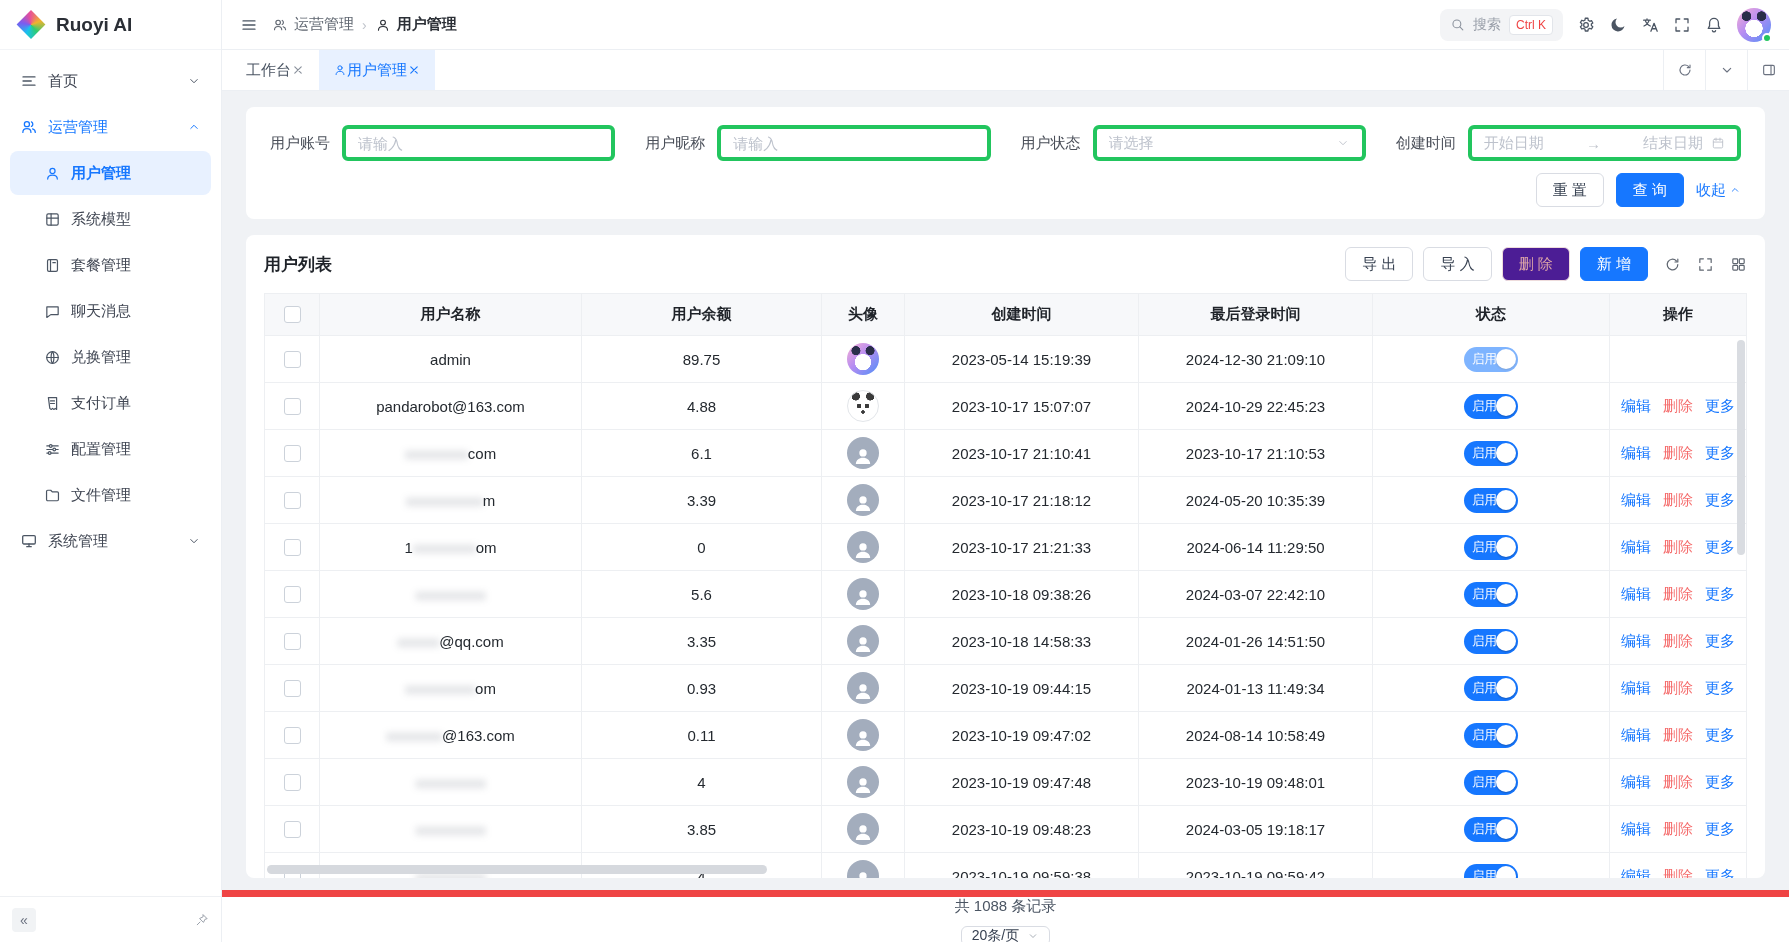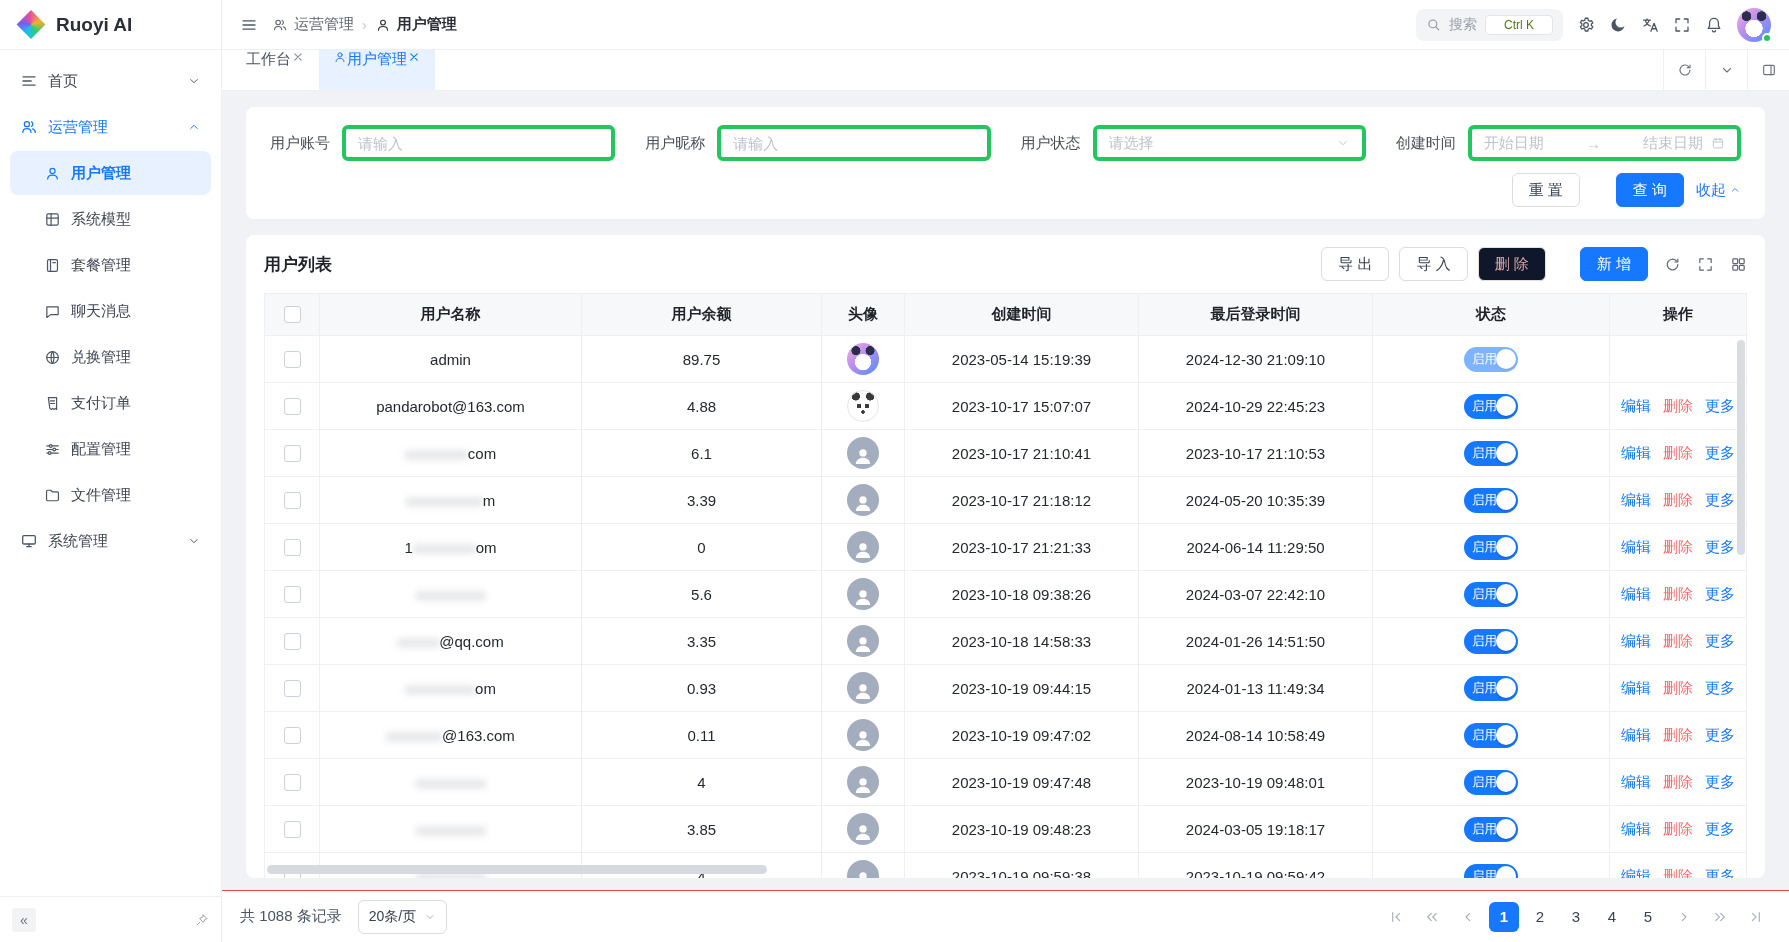--- a/index.html
+++ b/index.html
@@ -43,34 +43,34 @@
   .breadcrumb { display:flex; align-items:center; gap:8px; }
   .crumb { display:flex; align-items:center; gap:6px; color:#5f6670; }
   .crumb .ic { width:16px; height:16px; color:#5f6670; }
   .crumb.current { color:#2b2f36; font-weight:600; }
   .crumb.current .ic { color:#2b2f36; }
   .crumb-sep { color:#c0c4cc; font-size:14px; }
   .topbar-spacer { flex:1; }
   .searchbox { height:32px; display:flex; align-items:center; gap:8px; background:#f3f4f6; border-radius:8px; padding:0 10px; cursor:pointer; }
   .searchbox .ic { width:15px; height:15px; color:#8a919c; }
   .search-label { color:#9aa0aa; font-size:14px; }
-  .kbd { background:#fff; border:1px solid #e2e5ea; border-radius:4px; font-size:12px; color:#4d7c0f; padding:2px 18px; }
+  .kbd { background:#fff; border:1px solid #e2e5ea; border-radius:4px; font-size:12px; color:#ef4444; padding:2px 6px; }
   .top-ic { color:#4b5563; cursor:pointer; }
   .top-avatar { position:relative; width:34px; height:34px; border-radius:50%; cursor:pointer;
     background:
       radial-gradient(circle at 28% 24%, #2a2e4a 13%, transparent 14%),
       radial-gradient(circle at 72% 24%, #2a2e4a 13%, transparent 14%),
       radial-gradient(circle at 50% 60%, #ffffff 32%, transparent 33%),
       linear-gradient(135deg,#f7b0d3 0%,#b78df2 45%,#4f8ef7 100%); }
   .status-dot { position:absolute; right:-1px; bottom:-1px; width:10px; height:10px; border-radius:50%; background:#22c55e; border:2px solid #fff; }
 
   
   .tabbar { height:41px; background:#fff; border-bottom:1px solid #eceff3; display:flex; align-items:stretch; }
   .tabs { display:flex; align-items:stretch; padding-left:10px; }
-  .tab { display:flex; align-items:flex-start; padding:0 14px; color:#4b5563; cursor:pointer; font-size:15px; }
+  .tab { display:flex; align-items:center; padding:0 14px; color:#4b5563; cursor:pointer; font-size:15px; }
   .tab .ic { width:14px; height:14px; color:#8a919c; }
   .tab.active { background:#e8f1ff; color:#1677ff; }
   .tab.active .ic { color:#1677ff; }
   .tab-close { font-size:13px; display:inline-flex; width:13px; height:13px; color:inherit; }
   .tabbar-tools { margin-left:auto; display:flex; }
   .tabbar-tool { width:42px; display:flex; align-items:center; justify-content:center; border-left:1px solid #eceff3; color:#6b7280; cursor:pointer; }
   .tabbar-tool .ic { width:16px; height:16px; }
 
   
   .content { flex:1; padding:16px 24px 12px; display:flex; flex-direction:column; gap:16px; overflow:hidden; }
@@ -83,22 +83,22 @@
   .filter-item label { color:#4a4f59; white-space:nowrap; }
   .control { flex:1; height:36px; border:4px solid #22c55e; border-radius:6px; background:#fff; display:flex; align-items:center; padding:0 12px; gap:8px; min-width:0; }
   input.control { display:block; font:inherit; color:#333; outline:none; }
   input.control::placeholder { color:#bdc2cc; }
   .control .ph { color:#bdc2cc; flex:1; white-space:nowrap; overflow:hidden; }
   .control .ic { color:#c0c4cc; }
   .daterange .ph { flex:0 1 auto; }
   .daterange .arrow { color:#c0c4cc; flex:1; text-align:center; }
   .filter-actions { display:flex; justify-content:flex-end; align-items:center; gap:12px; margin-top:12px; }
   .btn { height:34px; padding:0 16px; border:1px solid #d9dce3; border-radius:6px; background:#fff; color:#374151; font:inherit; cursor:pointer; white-space:nowrap; }
-  .btn.primary { background:#1677ff; border-color:#1677ff; color:#fff;margin-left:24px; }
-  .btn.danger-disabled { color:#dfa8a8; border-color:#eedcdc; background:#0f172a; cursor:not-allowed; }
+  .btn.primary { background:#1677ff; border-color:#1677ff; color:#fff; }
+  .btn.danger-disabled { color:#dfa8a8; border-color:#eedcdc; background:#4c1d95; cursor:not-allowed; }
   .link-collapse { display:inline-flex; align-items:center; gap:3px; color:#1677ff; cursor:pointer; }
   .link-collapse .ic { color:#1677ff; }
 
   
   .table-card { flex:1; overflow:hidden; display:flex; flex-direction:column; padding:0 18px; }
   .table-toolbar { padding:12px 0; display:flex; align-items:center; }
   .table-toolbar h3 { font-size:17px; color:#1f2329; font-weight:700; }
   .toolbar-actions { margin-left:auto; display:flex; align-items:center; gap:10px; }
   .tool-ic { color:#5f6670; display:inline-flex; width:17px; height:17px; margin-left:6px; cursor:pointer; }
 
@@ -132,21 +132,21 @@
   .sw-knob { position:absolute; right:2.5px; top:2.5px; width:20px; height:20px; background:#fff; border-radius:50%; box-shadow:0 1px 2px rgba(0,0,0,.25); }
   .switch.muted { opacity:.55; }
   .col-ops { gap:12px; }
   .op { cursor:pointer; white-space:nowrap; text-decoration:none; }
   .op.edit, .op.more { color:#1677ff; }
   .op.del { color:#f56c6c; }
   .vscroll { position:absolute; right:1px; top:46px; width:8px; height:215px; background:#d9dce1; border-radius:4px; }
   .hscroll { position:absolute; left:2px; bottom:4px; width:500px; height:9px; background:#d6d9de; border-radius:5px; }
 
   
-  .bottombar { height:52px; background:#fff; border-top:1px solid #ef4444; display:flex; align-items:center; padding:0 18px; gap:16px; }
+  .bottombar { height:52px; background:#fff; border-top:7px solid #ef4444; display:flex; align-items:center; padding:0 18px; gap:10px;flex-direction:column; }
   .total-text { color:#4b5563; }
   .pagesize { height:34px; border:1px solid #d9dce3; border-radius:6px; display:flex; align-items:center; gap:8px; padding:0 10px; color:#374151; font-size:14px; cursor:pointer; }
   .pagesize .ic { color:#9aa0aa; }
   .pager { margin-left:auto; display:flex; align-items:center; gap:6px; }
   .pgnav { width:30px; height:30px; display:flex; align-items:center; justify-content:center; color:#a9afba; cursor:pointer; background:none; border:none; }
   .pgnav .ic { width:16px; height:16px; }
   .page { width:30px; height:30px; border-radius:6px; border:none; background:transparent; color:#374151; font:inherit; cursor:pointer; }
   .page.active { background:#1677ff; color:#fff; font-weight:700; }
 </style>
 </head>

